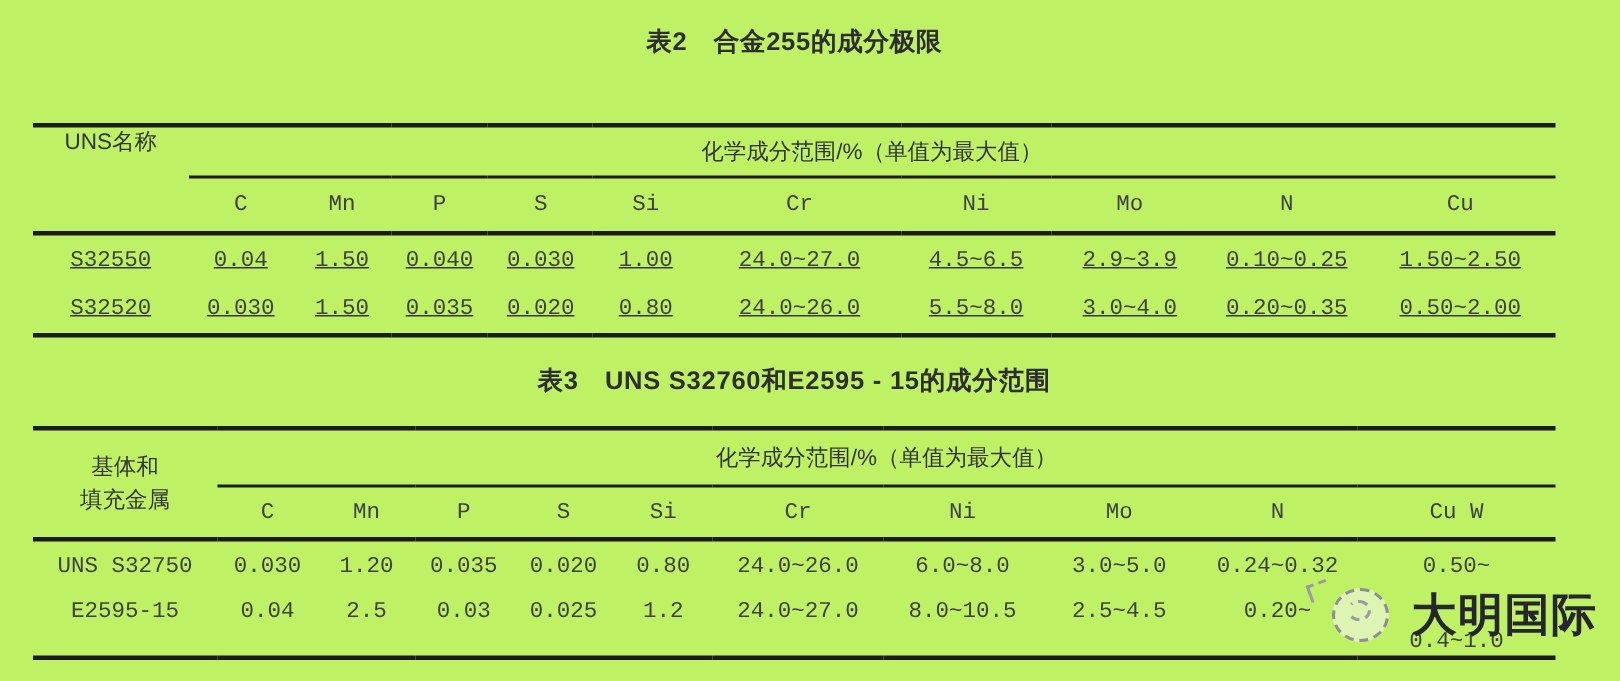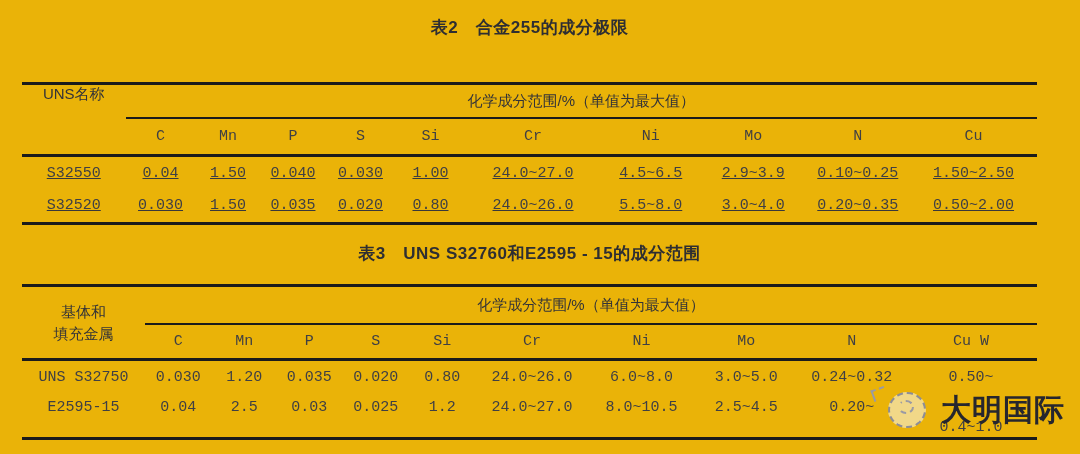--- a/index.html
+++ b/index.html
@@ -1,20 +1,20 @@
 <!DOCTYPE html>
 <html><head>
 <meta charset="utf-8">
 <style>
   html, body { margin: 0; padding: 0; }
   .stage {
     position: relative;
     width: 1080px;
     height: 454px;
-    background: #eab308;
+    background: #bef264;
     overflow: hidden;
     color: #38383c;
   }
   .tbl-title {
     position: absolute;
     left: 22px;
     width: 1015px;
     text-align: center;
     font-family: "Liberation Sans", sans-serif;
     font-weight: bold;

